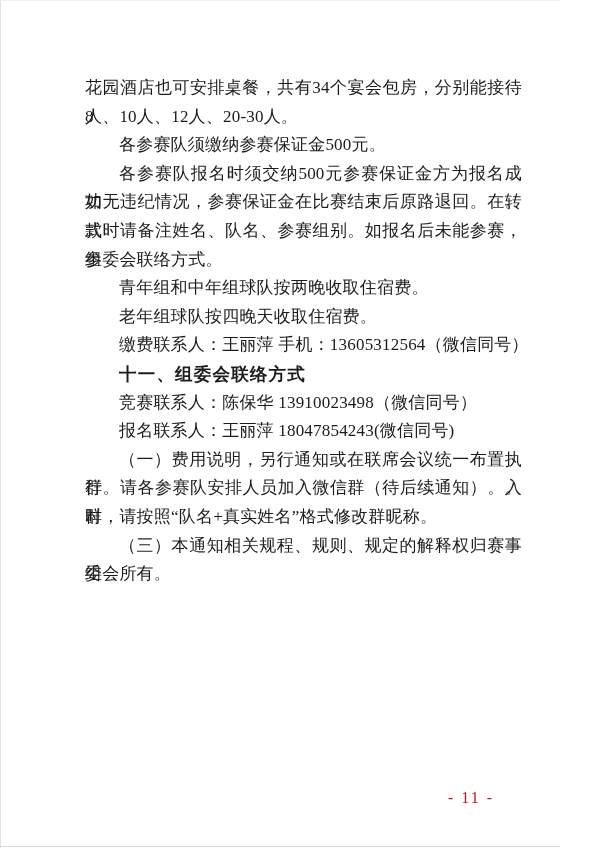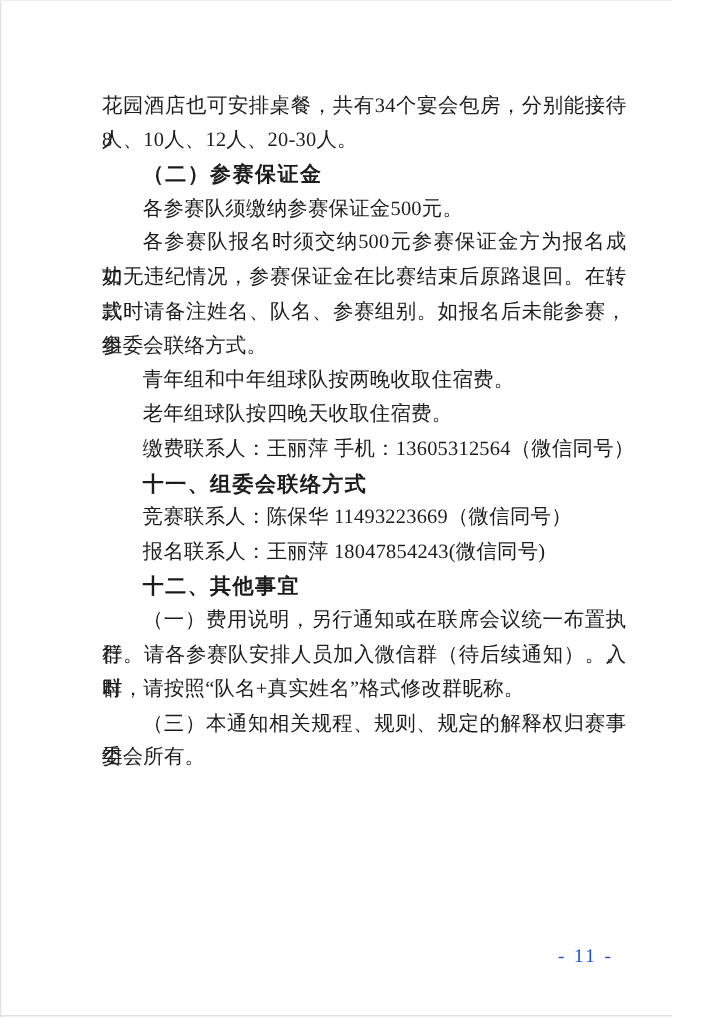--- a/index.html
+++ b/index.html
@@ -47,51 +47,48 @@
     font-family: "Liberation Sans", sans-serif;
     font-weight: bold;
     font-size: 17.5px;
     letter-spacing: 1.2px;
   }
   .pagenum {
     position: absolute;
     left: 448px;
     top: 789px;
     width: 80px;
-    text-align: center;
     font-size: 16px;
     letter-spacing: 2px;
-    color: #1d4ed8;
+    color: #b91c1c;
     font-family: "Liberation Serif", serif;
   }
 </style>
 </head>
 <body>
 
 <div class="page">
   <div class="edge edge-left"></div>
   <div class="edge edge-top"></div>
   <div class="edge edge-bottom"></div>
 
   <div class="textblock" id="textblock">
       <div class="line justify">花园酒店也可安排桌餐，共有34个宴会包房，分别能接待8</div>
       <div class="line">人、10人、12人、20-30人。</div>
-      <div class="line bold indent">（二）参赛保证金</div>
       <div class="line indent">各参赛队须缴纳参赛保证金500元。</div>
       <div class="line indent justify">各参赛队报名时须交纳500元参赛保证金方为报名成功。</div>
       <div class="line justify">如无违纪情况，参赛保证金在比赛结束后原路退回。在转款</div>
       <div class="line justify">式时请备注姓名、队名、参赛组别。如报名后未能参赛，参</div>
       <div class="line">组委会联络方式。</div>
       <div class="line indent">青年组和中年组球队按两晚收取住宿费。</div>
       <div class="line indent">老年组球队按四晚天收取住宿费。</div>
       <div class="line indent">缴费联系人：王丽萍 手机：13605312564（微信同号）</div>
       <div class="line bold indent">十一、组委会联络方式</div>
-      <div class="line indent">竞赛联系人：陈保华 11493223669（微信同号）</div>
+      <div class="line indent">竞赛联系人：陈保华 13910023498（微信同号）</div>
       <div class="line indent">报名联系人：王丽萍 18047854243(微信同号)</div>
-      <div class="line bold indent">十二、其他事宜</div>
       <div class="line indent justify">（一）费用说明，另行通知或在联席会议统一布置执行。</div>
       <div class="line justify">群。请各参赛队安排人员加入微信群（待后续通知）。入群</div>
       <div class="line">时，请按照“队名+真实姓名”格式修改群昵称。</div>
       <div class="line indent justify">（三）本通知相关规程、规则、规定的解释权归赛事组</div>
       <div class="line">委会所有。</div>
     </div>
 
   <div class="pagenum">- 11 -</div>
 </div>
 

